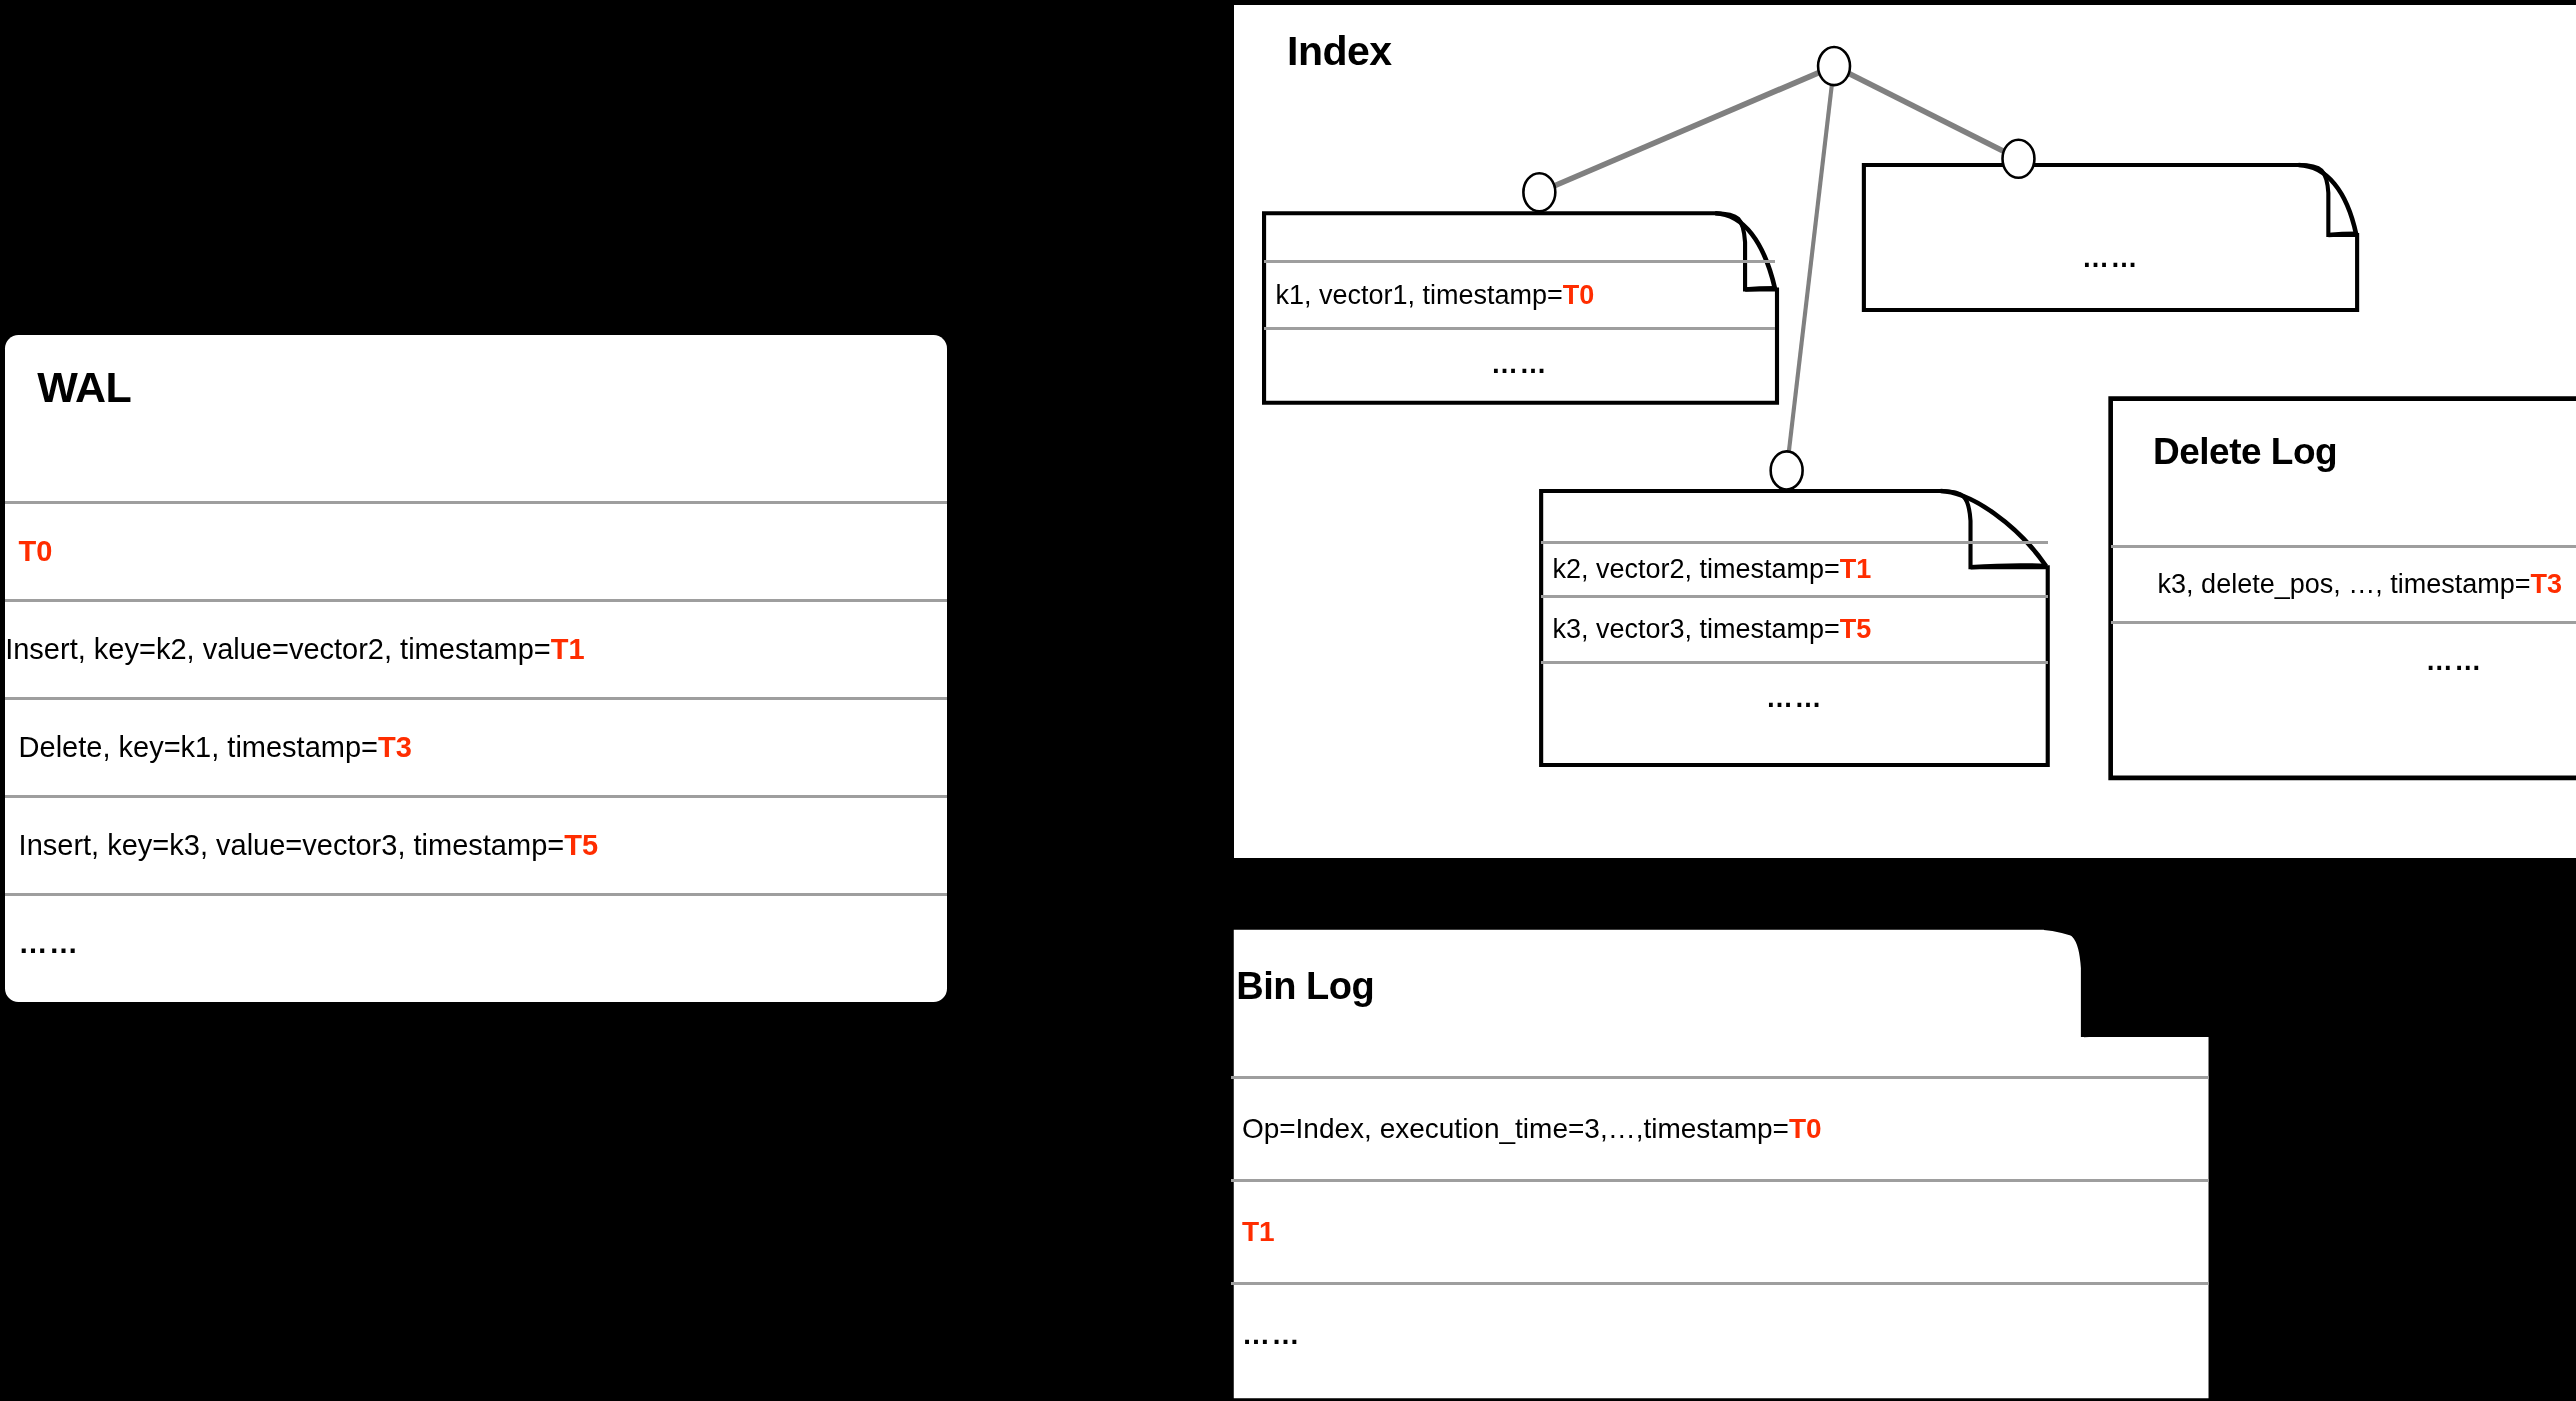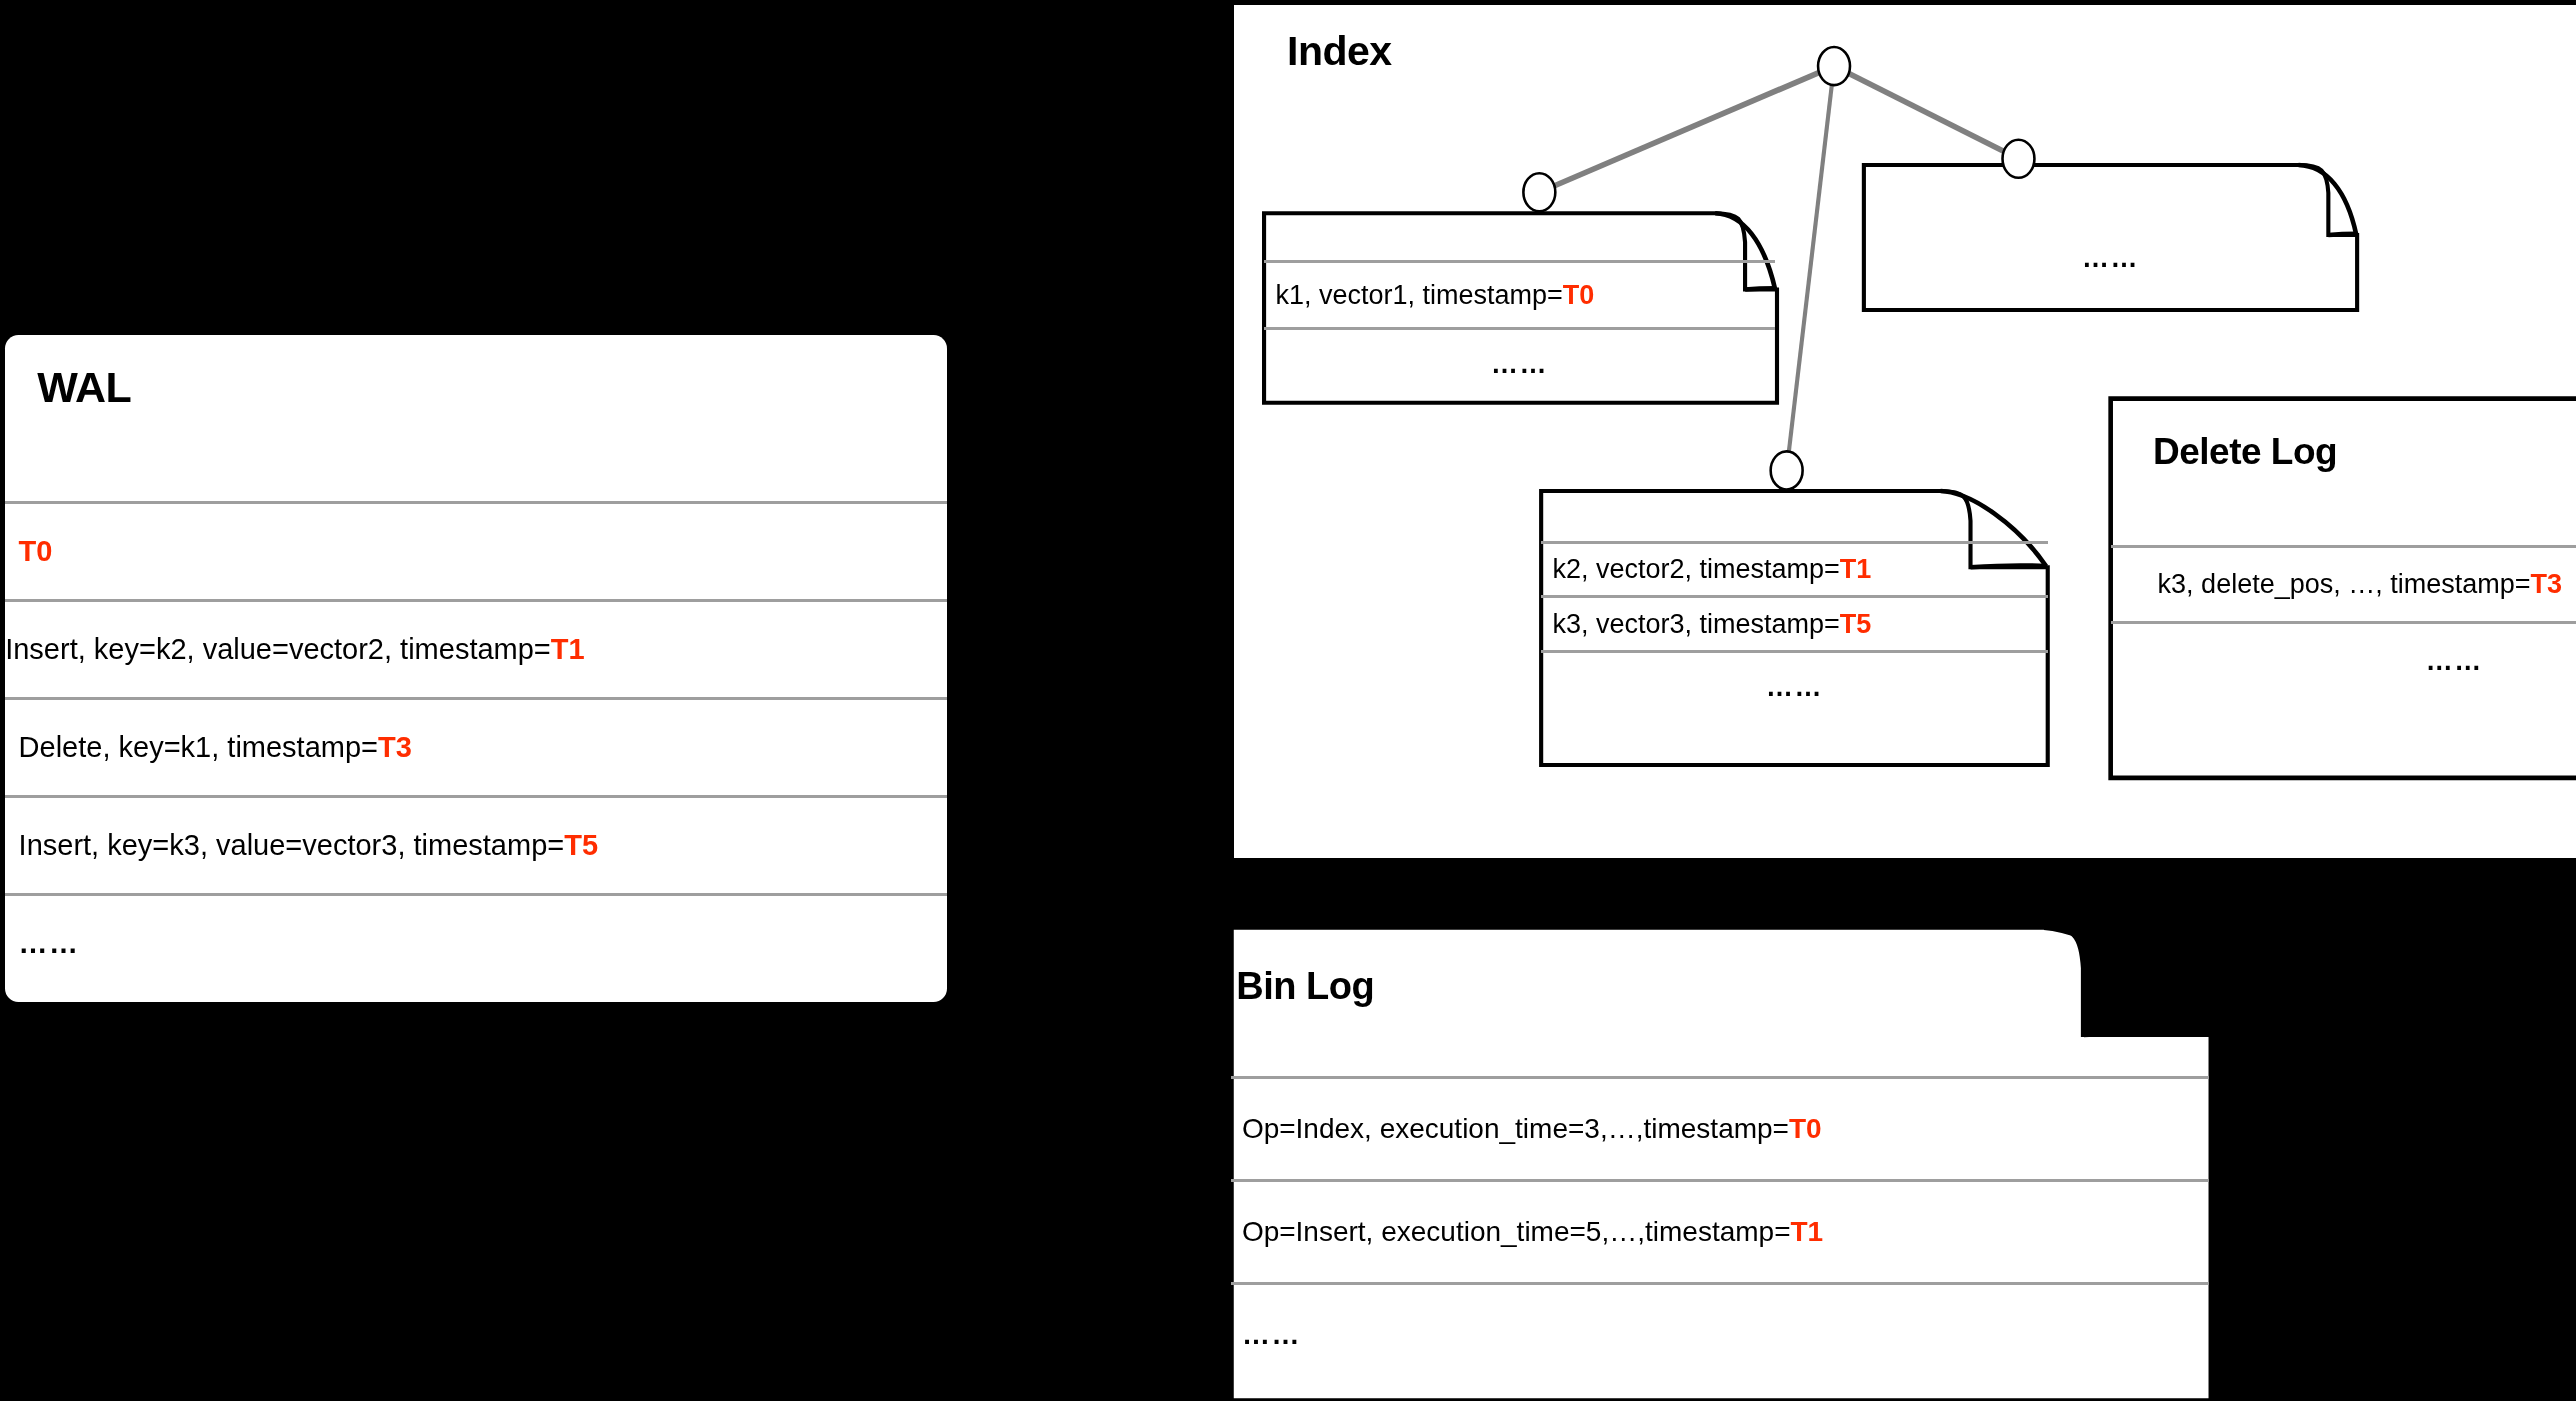--- a/index.html
+++ b/index.html
@@ -159,21 +159,21 @@
     <svg width="515" height="278" viewBox="0 0 1000 540">
       <path d="M4,4 L780,4 C825,4 835,14 838,62 L838,152 L988,152 L988,536 L4,536 Z" fill="#ffffff" stroke="#000000" stroke-width="8" stroke-linejoin="miter"></path>
       <path d="M780,4 C840,6 930,70 985,150" fill="none" stroke="#000000" stroke-width="9"></path>
       <path d="M838,152 C900,148 955,148 985,150" fill="none" stroke="#000000" stroke-width="9"></path>
     </svg>
     <div class="doc-rows" style="top:52px; left:2.1px; right:6.2px;">
       <div class="drow" style="height:54px; padding-left:11.3px; font-size:27px;">
         <span class="txt">k2, vector2, timestamp=</span>
           <span class="ts">T1</span>
       </div>
-      <div class="drow" style="height:55px; padding-left:11.3px; font-size:27px;">
+      <div class="drow" style="height:66px; padding-left:11.3px; font-size:27px;">
         <span class="txt">k3, vector3, timestamp=</span>
           <span class="ts">T5</span>
       </div>
       <div class="drow center" style="height:72px; justify-content:center; font-size:27px;">
         <span class="txt ellipsis">……</span>
       </div>
     </div>
   </div>
 
   <div class="doc" style="left:2108px; top:396px; width:694px; height:385px;">
@@ -200,21 +200,20 @@
       <path d="M1585,0 C1670,6 1845,95 1908,205" fill="none" stroke="#000000" stroke-width="12"></path>
       <path d="M1662,208 C1760,202 1865,202 1908,205" fill="none" stroke="#000000" stroke-width="12"></path>
     </svg>
     <div class="panel-title title-binlog" style="left:8.2px; top:40px;">Bin Log</div>
     <div class="doc-rows" style="top:149px; left:2.6px; right:13.4px;">
       <div class="drow" style="height:103px; padding-left:11.3px; font-size:28px;">
         <span class="txt">Op=Index, execution_time=3,…,timestamp=</span>
           <span class="ts">T0</span>
       </div>
       <div class="drow" style="height:103px; padding-left:11.3px; font-size:28px;">
-        <span class="txt">Op=Insert, execution_time=5,…,timestamp=</span>
           <span class="ts">T1</span>
       </div>
       <div class="drow" style="height:103px; padding-left:11.3px; font-size:28px;">
         <span class="txt ellipsis">……</span>
       </div>
     </div>
   </div>
 
   <svg id="tree-nodes-svg" width="2817" height="1402" style="position:absolute;left:0;top:0;pointer-events:none;" viewBox="0 0 5468 2721">
     <ellipse cx="3560" cy="128" rx="31" ry="37" fill="#ffffff" stroke="#000000" stroke-width="5"></ellipse>

